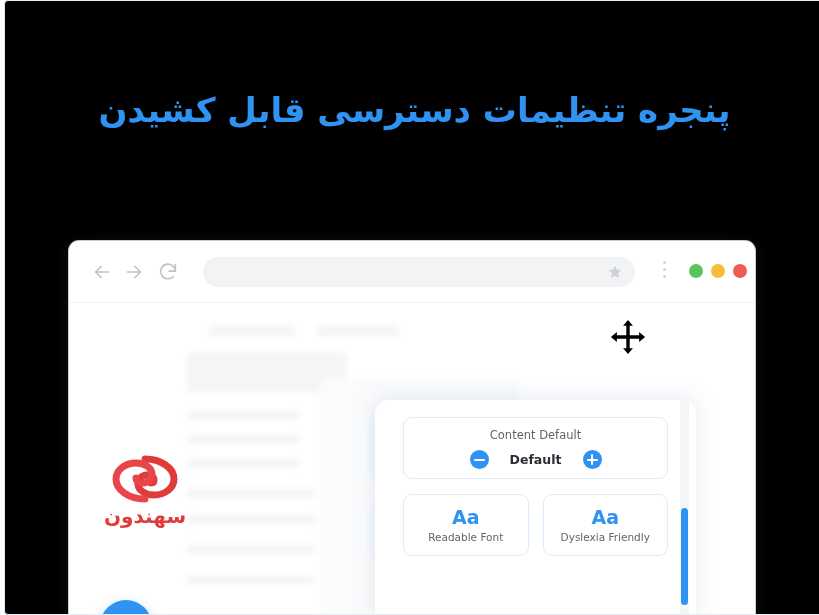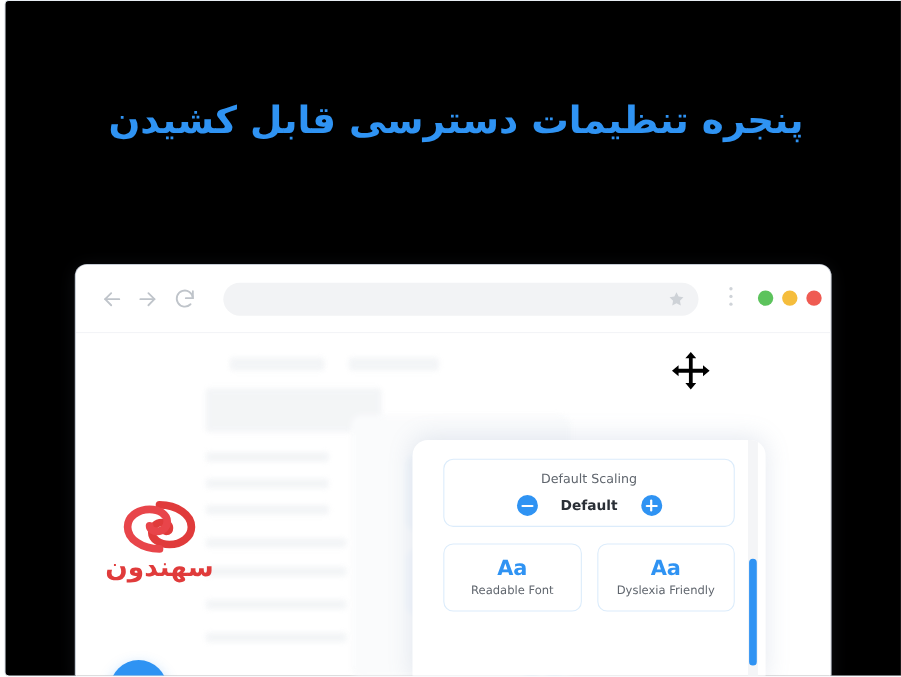--- a/index.html
+++ b/index.html
@@ -171,21 +171,21 @@
     position: absolute;
     left: 22px;
     top: 152px;
     width: 108px;
     text-align: center;
     direction: rtl;
   }
   .logo-mark { width: 74px; height: 48px; margin: 0 auto; display:block; }
   .logo-text {
     margin-top: 2px;
-    font-size: 24px;
+    font-size: 20px;
     font-weight: 700;
     color: #e03b3b;
     line-height: 22px;
   }
 
   
   .a11y-fab {
     position: absolute;
     left: 31px;
     top: 297px;
@@ -427,21 +427,21 @@
         <svg viewBox="0 0 24 24" fill="#ffffff">
           <circle cx="12" cy="4.2" r="2.1"></circle>
           <path d="M20 8.2c0-.7-.6-1.2-1.3-1.1L12 8.1 5.3 7.1C4.6 7 4 7.5 4 8.2c0 .6.4 1.1 1 1.2l4.6.8v2.1l-2.1 7.1c-.2.7.2 1.4.9 1.6.7.2 1.4-.2 1.6-.9L11.7 14h.6l1.7 6.1c.2.7.9 1.1 1.6.9.7-.2 1.1-.9.9-1.6l-2.1-7.1V10.2l4.6-.8c.6-.1 1-.6 1-1.2z"></path>
         </svg>
       </button>
 
       <div class="a11y-panel">
         <div class="panel-scroll">
 
           <div class="opt-card card-scaling">
-            <div class="c-title">Default Scaling</div>
+            <div class="c-title">Content Default</div>
             <div class="scale-row">
               <button class="round-btn minus"></button>
               <span class="scale-value">Default</span>
               <button class="round-btn plus"></button>
             </div>
           </div>
 
 
           <div class="card-grid">
             <div class="opt-card card-font">

